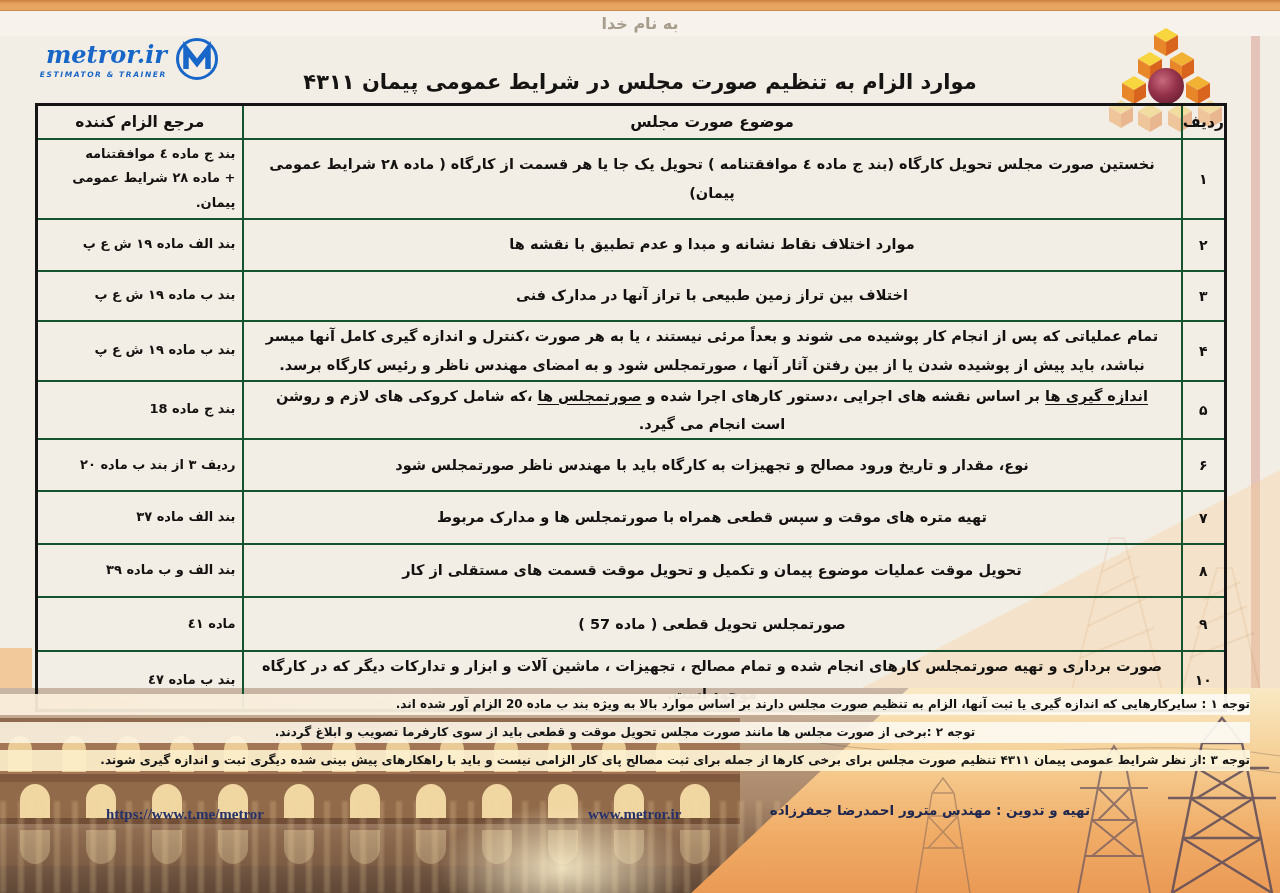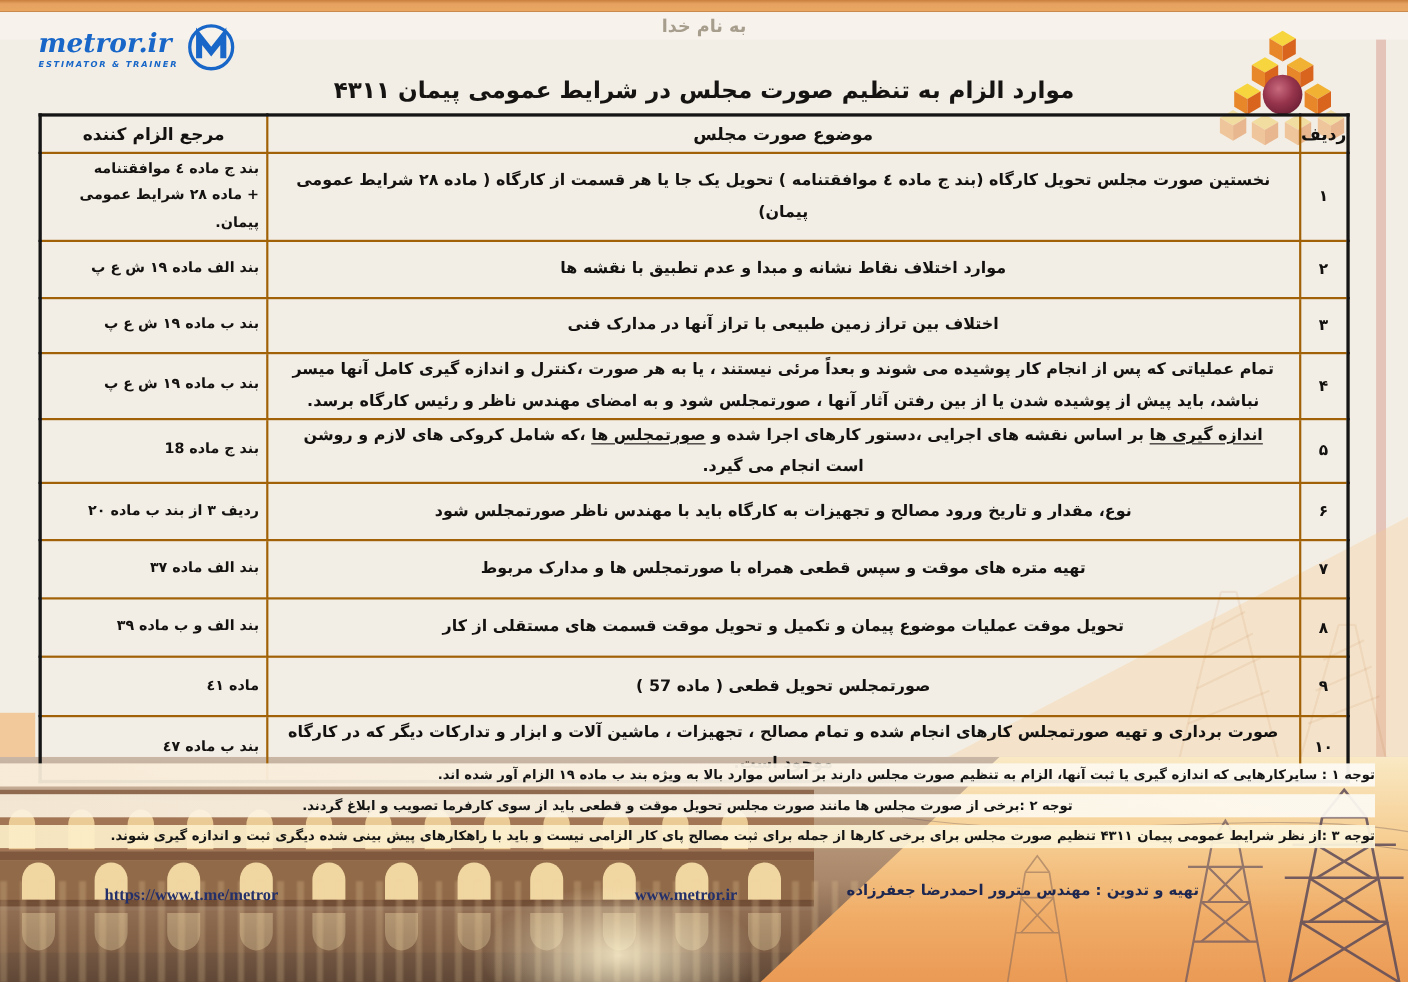--- a/index.html
+++ b/index.html
@@ -21,21 +21,21 @@
   .bismillah-bar {
     position:absolute; top:11px; left:0; right:0; height:25px;
     background:#f7f2ec; text-align:center;
   }
   .bismillah {
     font-size:16px; font-weight:bold; color:#a79d8d; line-height:25px;
     letter-spacing:0.5px;
   }
 
   
-  .brand { position:absolute; top:20px; left:1193px; right:35px; width:185px; direction:ltr; text-align:left; }
+  .brand { position:absolute; top:36px; left:1193px; right:35px; width:185px; direction:ltr; text-align:right; }
   .brand { left:auto; right:1060px; }  
   .brand-text { display:inline-block; vertical-align:middle; }
   .brand-name { font-family:"DejaVu Serif","Liberation Serif",serif; font-style:italic; font-weight:bold; font-size:24px; color:#1766c8; line-height:24px; }
   .brand-sub  { font-size:7.5px; font-weight:bold; color:#1766c8; letter-spacing:1.6px; margin-top:3px; font-style:italic;}
   .brand-m { display:inline-block; vertical-align:middle; margin-left:2px; }
 
   .page-title {
     position:absolute; top:50px; left:230px; right:230px; text-align:center;
     font-size:21px; font-weight:bold; color:#161412;margin-top:20px;
   }
@@ -76,21 +76,21 @@
   .towers-svg { position:absolute; right:0; top:0; width:460px; height:205px; }
 
   
   table.main {
     position:absolute; top:103px; right:53px; width:1192px;
     border-collapse:collapse; table-layout:fixed;
     z-index:2; background:transparent;
     border:3px solid #151515;
   }
   table.main th, table.main td {
-    border:2px solid #a16207; vertical-align:middle;
+    border:2px solid #14532d; vertical-align:middle;
     color:#141210; font-weight:bold;
   }
   col.c-num { width:44px; }
   col.c-ref { width:206px; }
   thead th { height:34px; font-size:15.5px; text-align:center; }
   td.num { text-align:center; font-size:14px; }
   td.subject { text-align:center; font-size:14.5px; padding:0 14px; line-height:1.95; }
   td.ref { font-size:13px; padding:2px 6px; line-height:1.9; }
   td.subject u { text-underline-offset:3px; }
   tbody tr:nth-child(1){height:70px} tbody tr:nth-child(2){height:52px}
@@ -107,21 +107,21 @@
     white-space:nowrap;
   }
   .note-1 { text-align:right; padding-left:20px;
     background:linear-gradient(90deg, rgba(252,240,220,0.92), rgba(253,250,243,0.95)); }
   .note-2 { text-align:center;
     background:linear-gradient(90deg, rgba(252,243,224,0.90), rgba(253,250,243,0.93)); }
   .note-3 { text-align:right;
     background:linear-gradient(90deg, rgba(252,238,200,0.92), rgba(253,246,222,0.92)); }
 
   
-  .footer { position:absolute; top:800px; left:0; right:0; height:30px; z-index:3; }
+  .footer { position:absolute; top:800px; left:11px; right:0; height:30px; z-index:3; }
   .link-telegram, .link-site {
     position:absolute; direction:ltr;
     font-family:"Liberation Serif","DejaVu Serif",serif;
     font-weight:bold; font-size:15px; color:#24306a;
     text-decoration:none;
   }
   .link-telegram { left:95px; top:6px; }
   .link-site { left:577px; top:6px; }
   .credit {
     position:absolute; right:190px; top:2px;
@@ -363,21 +363,21 @@
         </tr>
         <tr>
           <td class="num">۱۰</td>
           <td class="subject">صورت برداری و تهیه صورتمجلس کارهای انجام شده و تمام مصالح ، تجهیزات ، ماشین آلات و ابزار و تدارکات دیگر که در کارگاه موجود است.</td>
           <td class="ref">بند ب ماده ٤٧</td>
         </tr>
       </tbody>
   </table>
 
   <div class="notes">
-      <div class="note note-1">توجه ۱ : سایرکارهایی که اندازه گیری یا ثبت آنها، الزام به تنظیم صورت مجلس دارند بر اساس موارد بالا به ویژه بند ب ماده ۱۹ الزام آور شده اند.</div>
+      <div class="note note-1">توجه ۱ : سایرکارهایی که اندازه گیری یا ثبت آنها، الزام به تنظیم صورت مجلس دارند بر اساس موارد بالا به ویژه بند ب ماده 20 الزام آور شده اند.</div>
       <div class="note note-2">توجه ۲ :برخی از صورت مجلس ها مانند صورت مجلس تحویل موقت و قطعی باید از سوی کارفرما تصویب و ابلاغ گردند.</div>
       <div class="note note-3">توجه ۳ :از نظر شرایط عمومی پیمان ۴۳۱۱  تنظیم صورت مجلس برای برخی کارها از جمله برای ثبت مصالح پای کار الزامی نیست و باید با راهکارهای پیش بینی شده دیگری ثبت و اندازه گیری شوند.</div>
     </div>
 
   <div class="footer">
     <a href="#" class="link-telegram">https://www.t.me/metror</a>
     <a href="#" class="link-site">www.metror.ir</a>
     <div class="credit">تهیه و تدوین : مهندس مترور احمدرضا جعفرزاده</div>
   </div>
 

